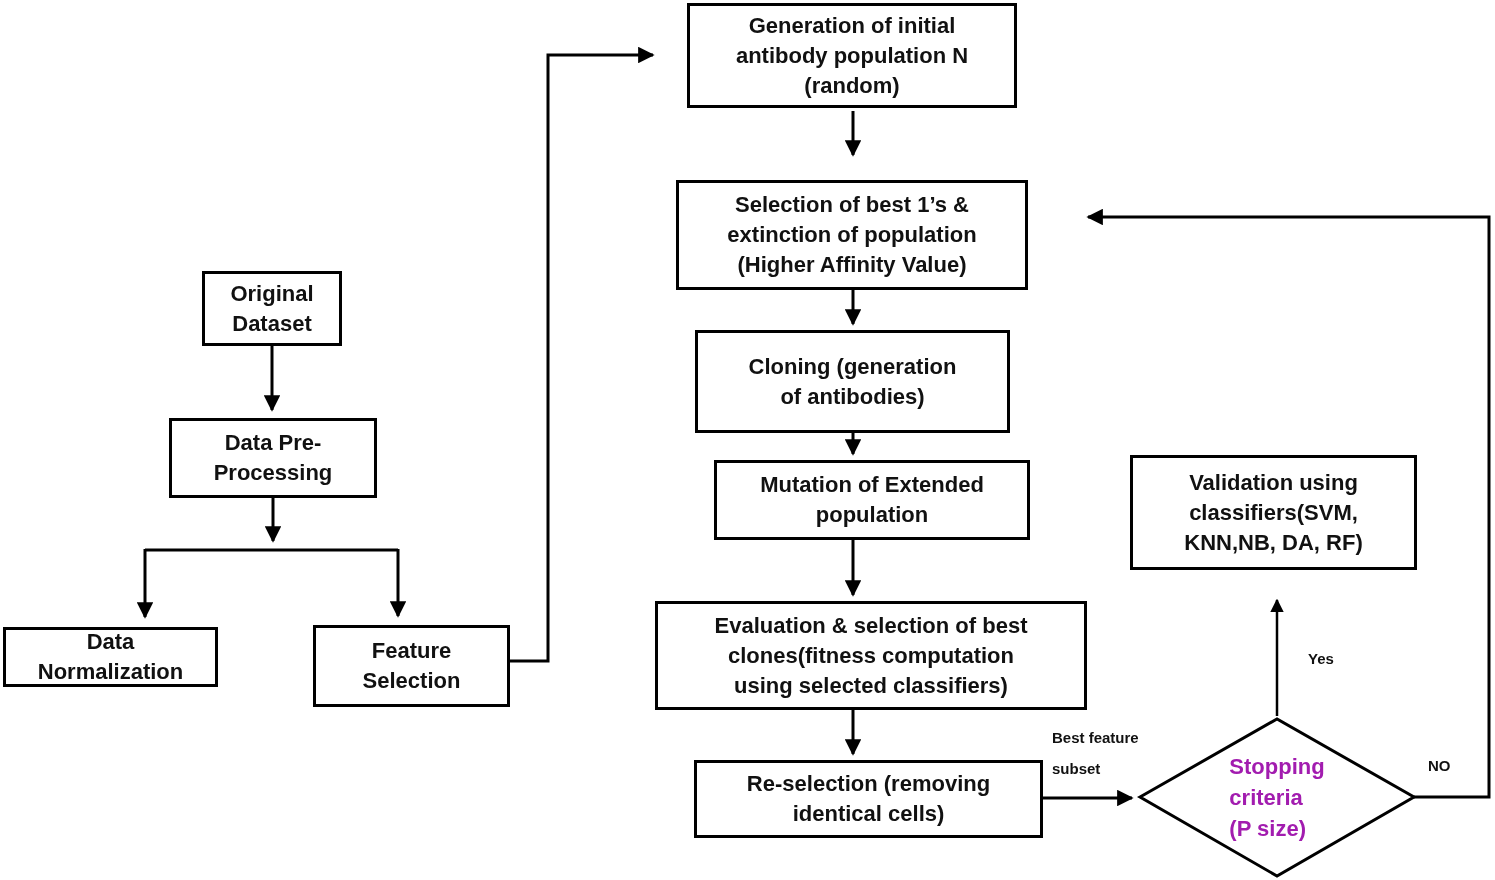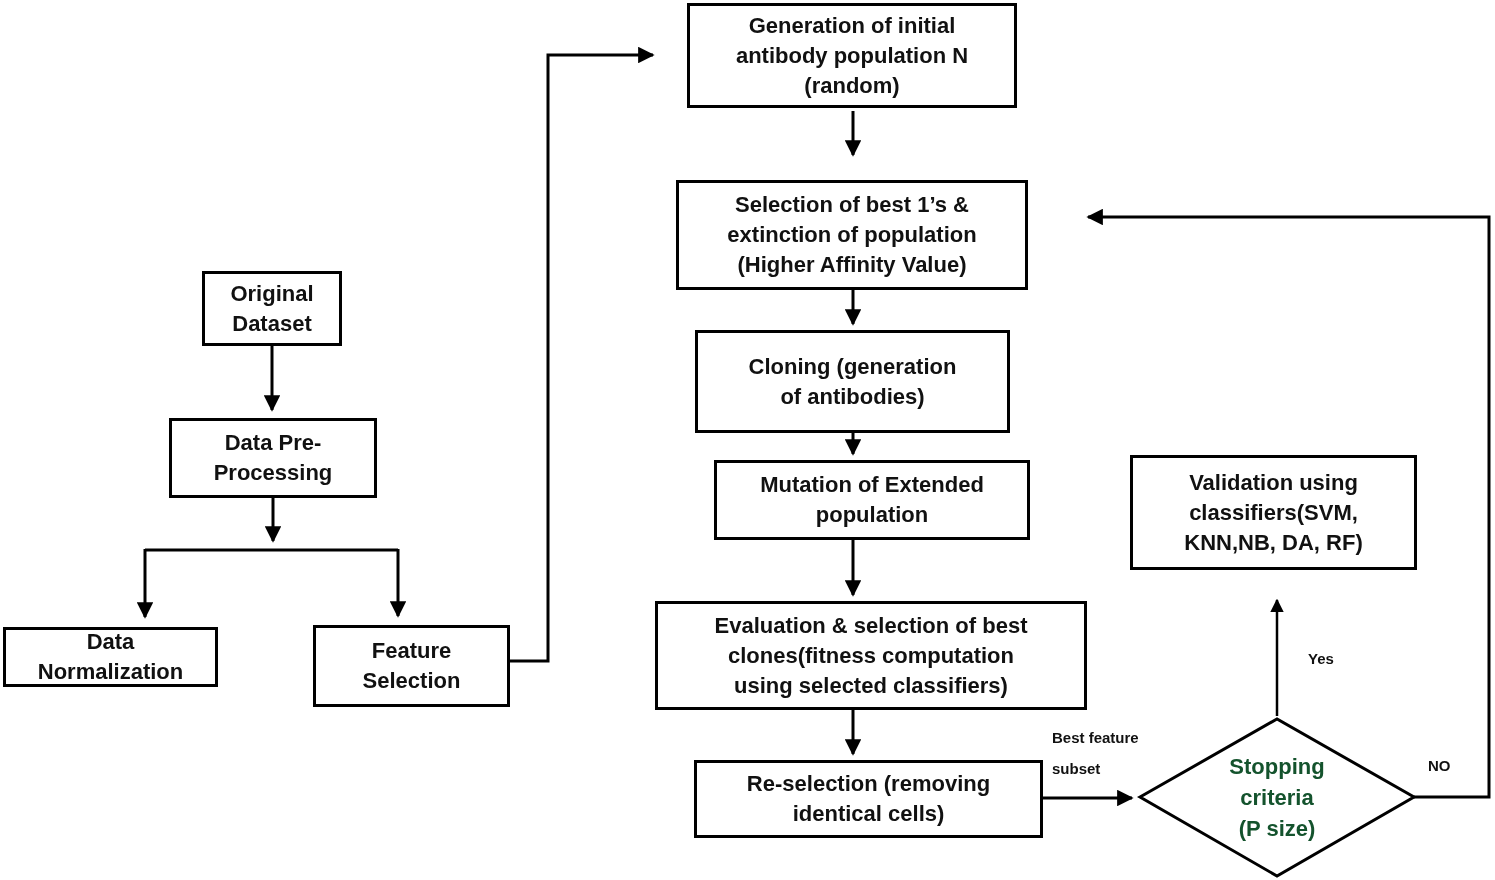--- a/index.html
+++ b/index.html
@@ -56,22 +56,22 @@
     font-size: 15px;
     line-height: 31px;
     color: #111111;
     white-space: pre-line;
   }
   .decision-label {
     position: absolute;
     font-weight: bold;
     font-size: 22px;
     line-height: 31px;
-    color: #14532d;
-    text-align: center;
+    color: #a21caf;
+    text-align: left;
     white-space: pre-line;
     display: flex;
     align-items: center;
     justify-content: center;
   }
 </style>
 </head>
 <body>
 
 <div class="canvas">

